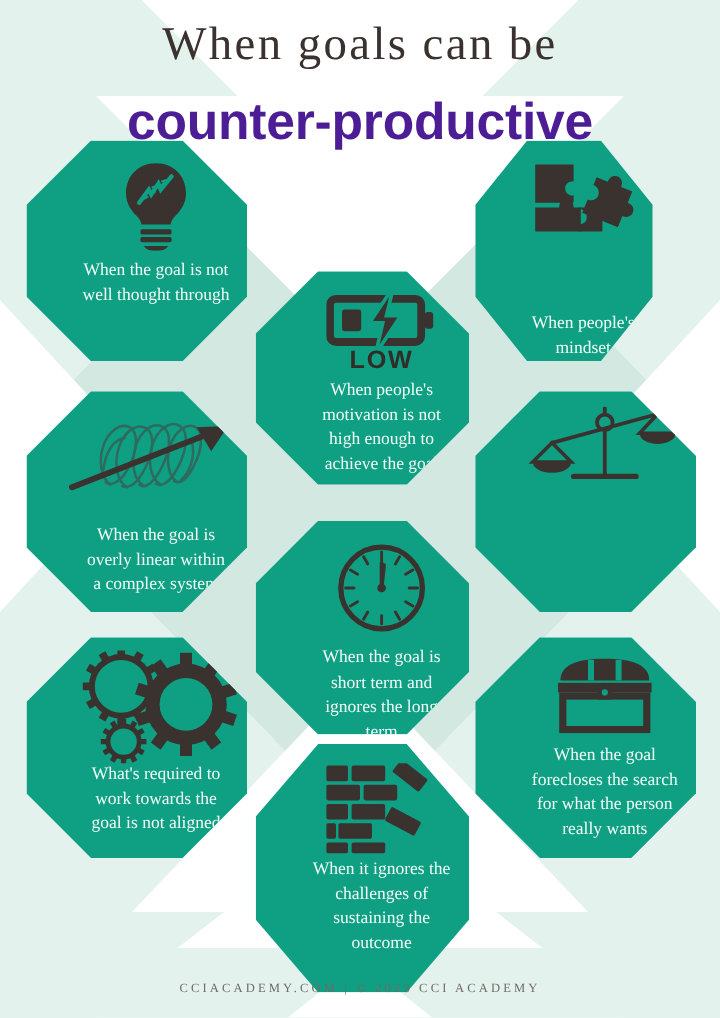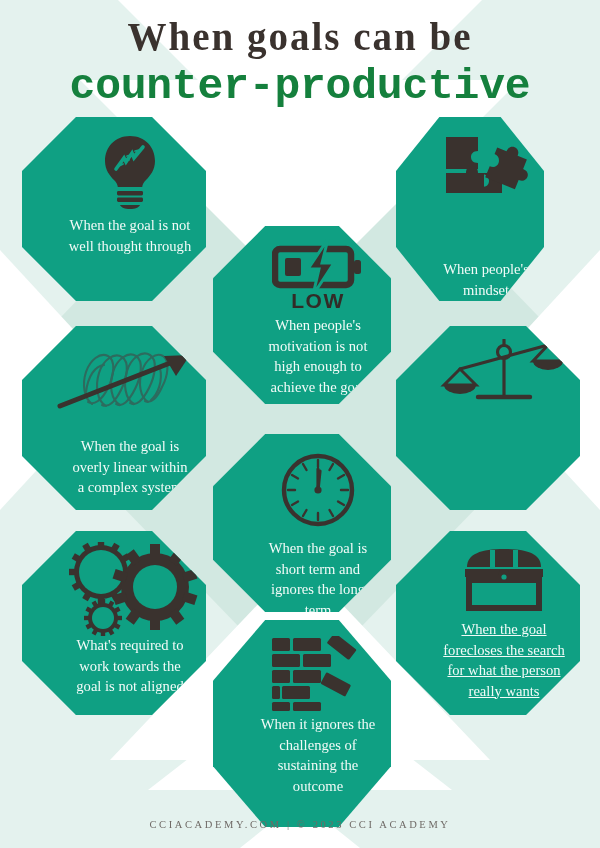--- a/index.html
+++ b/index.html
@@ -10,26 +10,26 @@
   }
 
   
   #bg{position:absolute;inset:0;width:600px;height:848px;}
 
   
   .title-wrap{position:absolute;top:14px;left:0;width:600px;text-align:center;z-index:5;}
   .title-l1{
     font-family:"Liberation Serif", serif;
     font-size:39px;line-height:46px;color:#3a322e;letter-spacing:2.0px;
-    font-weight:700;
+    font-weight:400;
   }
   .title-l2{
-    font-family:Liberation Mono, monospace;
-    font-size:43px;line-height:50px;color:#15803d;letter-spacing:-0.2px;
-    font-weight:700;margin-top:2px;
+    font-family:Liberation Sans, sans-serif;
+    font-size:43px;line-height:50px;color:#4c1d95;letter-spacing:-0.2px;
+    font-weight:700;margin-top:17px;
   }
 
   
   .oct{
     position:absolute;
     background:#0fa083;
     -webkit-clip-path:polygon(29.3% 0%,70.7% 0%,100% 29.3%,100% 70.7%,70.7% 100%,29.3% 100%,0% 70.7%,0% 29.3%);
     clip-path:polygon(29.3% 0%,70.7% 0%,100% 29.3%,100% 70.7%,70.7% 100%,29.3% 100%,0% 70.7%,0% 29.3%);
     z-index:3;
     display:flex;flex-direction:column;align-items:center;
@@ -284,21 +284,21 @@
       <rect x="50" y="3" width="5" height="17" fill="#0fa083"></rect>
 
       <rect x="2" y="22" width="78" height="8" fill="#3a322e"></rect>
 
       <rect x="6" y="33" width="70" height="28" fill="none" stroke="#3a322e" stroke-width="6"></rect>
 
       <path d="M41 22 a6 6 0 0 1 6 6 v8 h-12 v-8 a6 6 0 0 1 6 -6z" fill="#3a322e"></path>
       <circle cx="41" cy="30" r="2.6" fill="#0fa083"></circle>
     </svg>
   </div>
-  <div class="cap" style="margin-top:8px;text-decoration:underline;">When the goal forecloses the search for what the person really wants</div>
+  <div class="cap" style="margin-top:8px;">When the goal forecloses the search for what the person really wants</div>
 </div>
 
 <div class="oct" id="oct-bricks">
   <div class="icon-box" style="margin-top:16px;height:76px;">
     <svg width="96" height="76" viewBox="0 0 96 76">
       <g fill="#3a322e">
         <rect x="2" y="2" width="18" height="13" rx="1.5"></rect>
         <rect x="23" y="2" width="28" height="13" rx="1.5"></rect>
         <rect x="2" y="18" width="28" height="13" rx="1.5"></rect>
         <rect x="33" y="18" width="28" height="13" rx="1.5"></rect>

